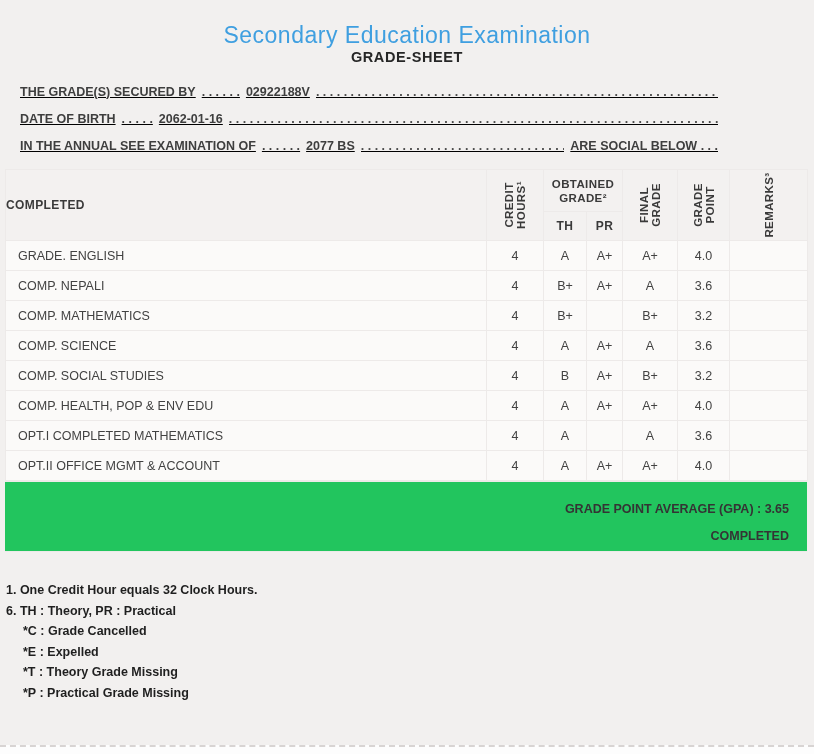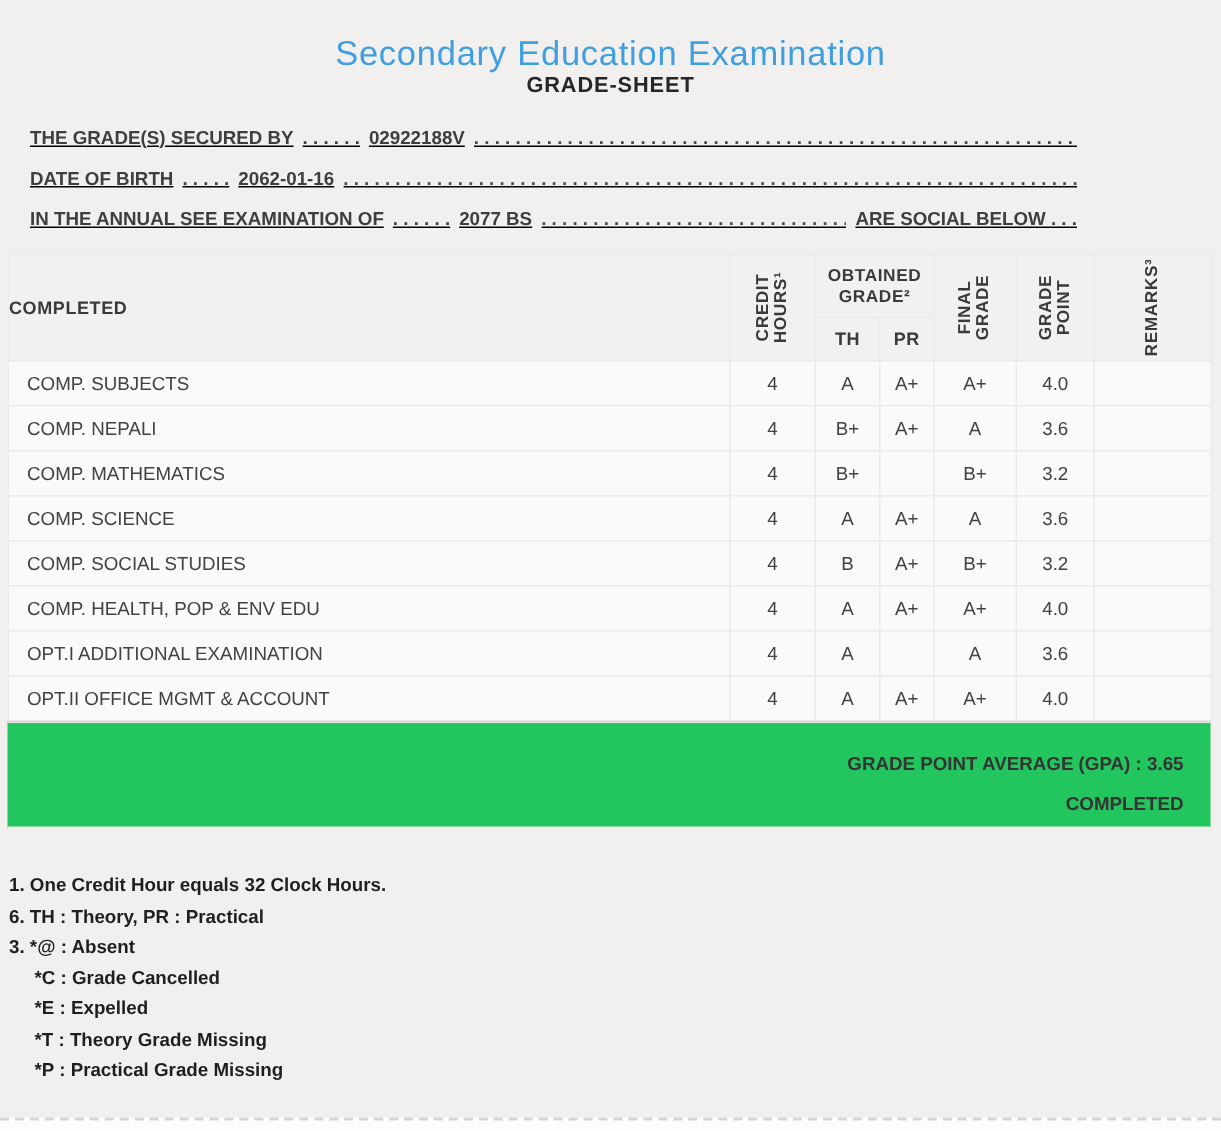--- a/index.html
+++ b/index.html
@@ -151,21 +151,21 @@
             </div>
         </th>
       </tr>
       <tr class="subhead">
         <th>TH</th>
         <th>PR</th>
       </tr>
     </thead>
     <tbody>
       <tr>
-        <td class="subject">COMP. SUBJECTS</td>
+        <td class="subject">GRADE. ENGLISH</td>
         <td>4</td>
         <td>A</td>
         <td>A+</td>
         <td>A+</td>
         <td>4.0</td>
         <td></td>
       </tr>
       <tr>
         <td class="subject">COMP. NEPALI</td>
         <td>4</td>
@@ -205,21 +205,21 @@
       <tr>
         <td class="subject">COMP. HEALTH, POP &amp; ENV EDU</td>
         <td>4</td>
         <td>A</td>
         <td>A+</td>
         <td>A+</td>
         <td>4.0</td>
         <td></td>
       </tr>
       <tr>
-        <td class="subject">OPT.I ADDITIONAL EXAMINATION</td>
+        <td class="subject">OPT.I COMPLETED MATHEMATICS</td>
         <td>4</td>
         <td>A</td>
         <td></td>
         <td>A</td>
         <td>3.6</td>
         <td></td>
       </tr>
       <tr>
         <td class="subject">OPT.II OFFICE MGMT &amp; ACCOUNT</td>
         <td>4</td>
@@ -233,21 +233,20 @@
   </table>
 
   <div class="summary">
     <div class="srow">GRADE POINT AVERAGE (GPA) : 3.65</div>
     <div class="srow">COMPLETED</div>
   </div>
 
   <div class="footnotes">
     <div class="fline">1. One Credit Hour equals 32 Clock Hours.</div>
     <div class="fline">6. TH : Theory, PR : Practical</div>
-    <div class="fline">3. *@ : Absent</div>
     <div class="fline indent">*C : Grade Cancelled</div>
     <div class="fline indent">*E : Expelled</div>
     <div class="fline indent">*T : Theory Grade Missing</div>
     <div class="fline indent">*P : Practical Grade Missing</div>
   </div>
 
   <div class="bottom-strip"></div>
 </div>
 
 </body></html>

